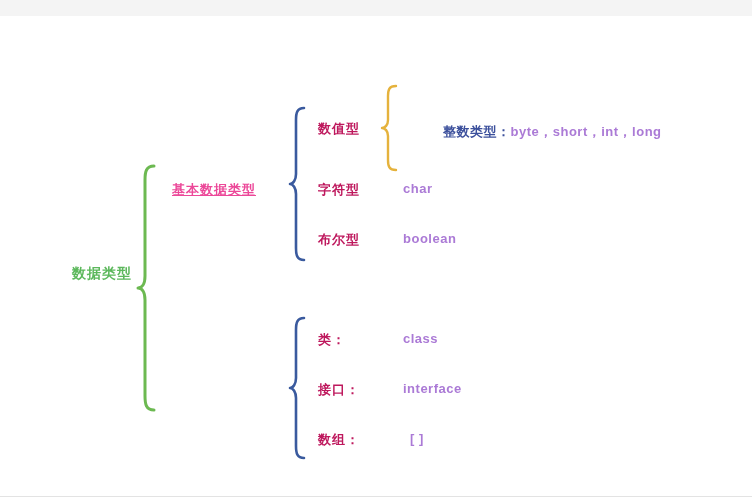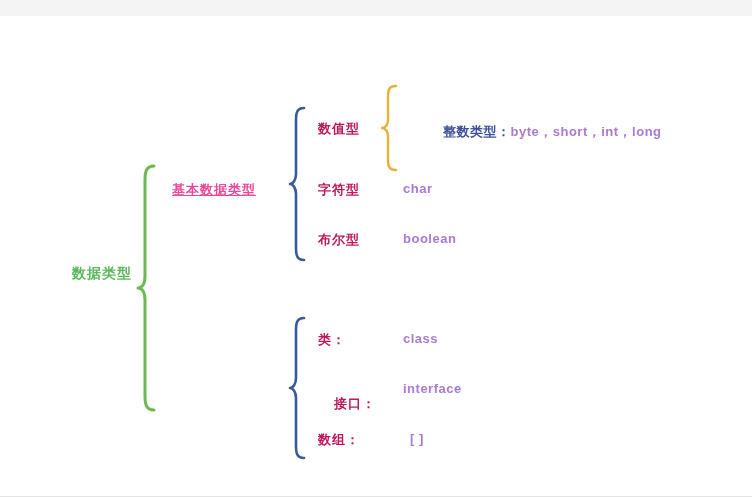--- a/index.html
+++ b/index.html
@@ -97,19 +97,19 @@
   </div>
 
 
   <svg class="brace brace-blue" style="left:288px; top:316px;" width="18" height="144" viewBox="0 0 18 144">
     <path d="M 16 2 C 9 2, 8 7, 8 14 L 8 62 C 8 68, 5 72, 2 72 C 5 72, 8 76, 8 82 L 8 130 C 8 137, 9 142, 16 142"></path>
   </svg>
 
   <div class="node orange-text" style="left:318px; top:331px;">类：</div>
   <div class="node purple-text" style="left:403px; top:331px; letter-spacing:0.5px;">class</div>
 
-  <div class="node orange-text" style="left:334px; top:381px;margin-top:14px;">接口：</div>
+  <div class="node orange-text" style="left:318px; top:381px;">接口：</div>
   <div class="node purple-text" style="left:403px; top:381px; letter-spacing:0.5px;">interface</div>
 
   <div class="node orange-text" style="left:318px; top:431px;">数组：</div>
   <div class="node purple-text" style="left:410px; top:431px; letter-spacing:0.5px;">[ ]</div>
 
 </div>
 
 </body></html>

